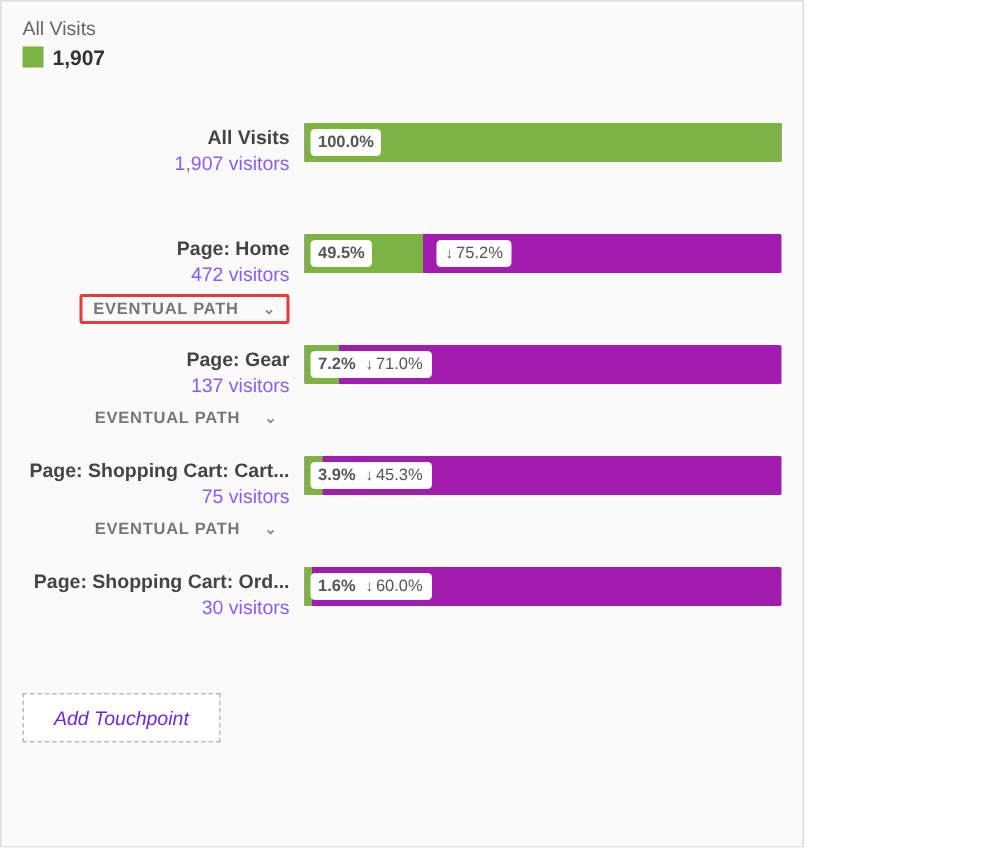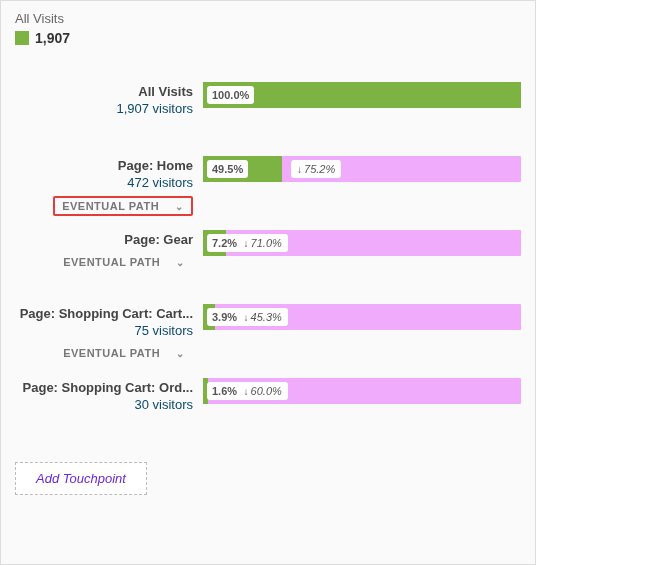--- a/index.html
+++ b/index.html
@@ -52,21 +52,21 @@
   .row-title {
     font-size: 13px;
     font-weight: 700;
     color: #444;
     white-space: nowrap;
     overflow: hidden;
     text-overflow: ellipsis;
   }
   .row-sub {
     font-size: 13px;
-    color: #0c4a6e;
+    color: #8b5cf6;
     margin-top: 2px;
   }
   .path-btn {
     display: inline-flex;
     align-items: center;
     gap: 16px;
     font-size: 11px;
     font-weight: 600;
     letter-spacing: 0.5px;
     color: #777;
@@ -85,21 +85,21 @@
     color: #888;
   }
   .row-right {
     flex: 1;
     position: relative;
     padding-top: 0;
   }
   .bar-track {
     width: 100%;
     height: 26px;
-    background: #f0abfc;
+    background: #a21caf;
     position: relative;
     border-radius: 1px;
   }
   .bar-fill {
     position: absolute;
     left: 0; top: 0; bottom: 0;
     background: #7cb342;
   }
   .pct-badge {
     position: absolute;
@@ -118,21 +118,20 @@
     position: absolute;
     top: 4px;
     height: 18px;
     line-height: 18px;
     background: #fff;
     border-radius: 3px;
     padding: 0 6px;
     font-size: 11px;
     font-weight: 500;
     color: #555;
-    font-style: italic;
   }
   .drop-arrow {
     font-size: 10px;
     margin-right: 2px;
   }
   .spacer-under {
     height: 34px;
     border-left: 1px solid transparent;
   }
   .add-touch {
@@ -180,21 +179,21 @@
         <div class="row-right">
           <div class="bar-track">
             <div class="bar-fill" style="width: 24.8%;"></div>
             <div class="pct-badge">49.5%</div>
             <div class="drop-badge" style="left: calc(25.8% + 6px);"><span class="drop-arrow">↓</span><span>75.2%</span></div>
           </div>
           <div class="spacer-under"></div>
         </div>
       </div>
       <div class="row">
-        <div class="row-left"><div class="row-title">Page: Gear</div><div class="path-btn">
+        <div class="row-left"><div class="row-title">Page: Gear</div><div class="row-sub">137 visitors</div><div class="path-btn">
             <span>EVENTUAL PATH</span>
             <span class="chev">⌄</span>
           </div></div>
         <div class="row-right">
           <div class="bar-track">
             <div class="bar-fill" style="width: 7.2%;"></div>
             <div class="pct-badge">7.2%</div>
             <div class="drop-badge" style="left: calc(9% + 6px);"><span class="drop-arrow">↓</span><span>71.0%</span></div>
           </div>
           <div class="spacer-under"></div>

